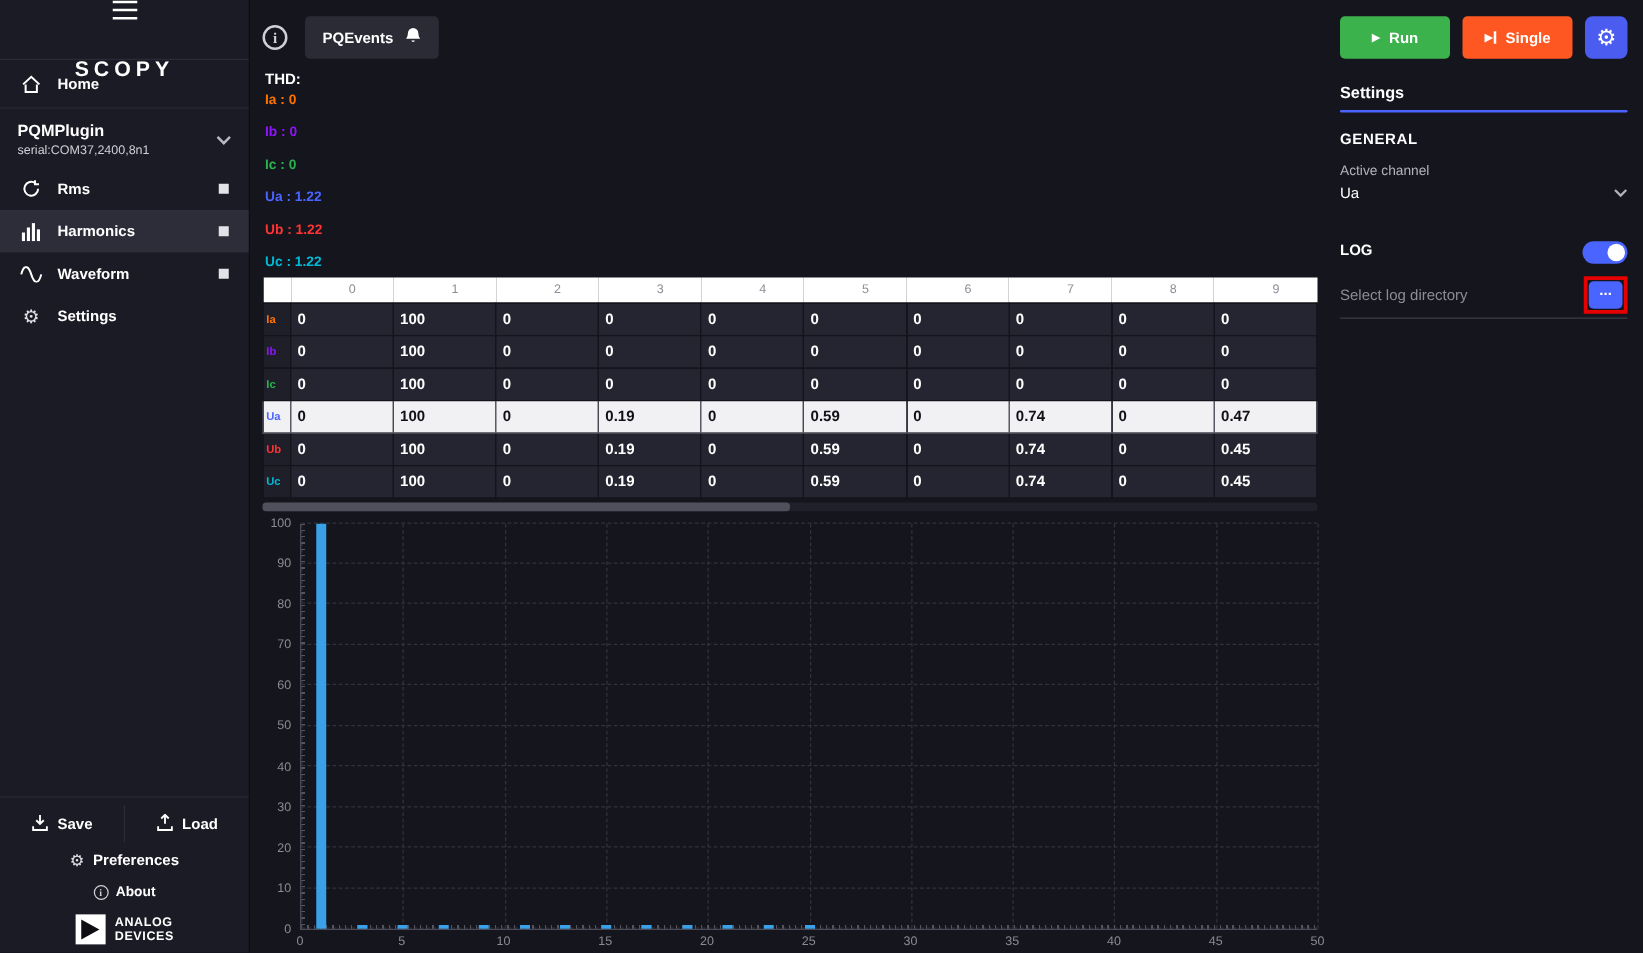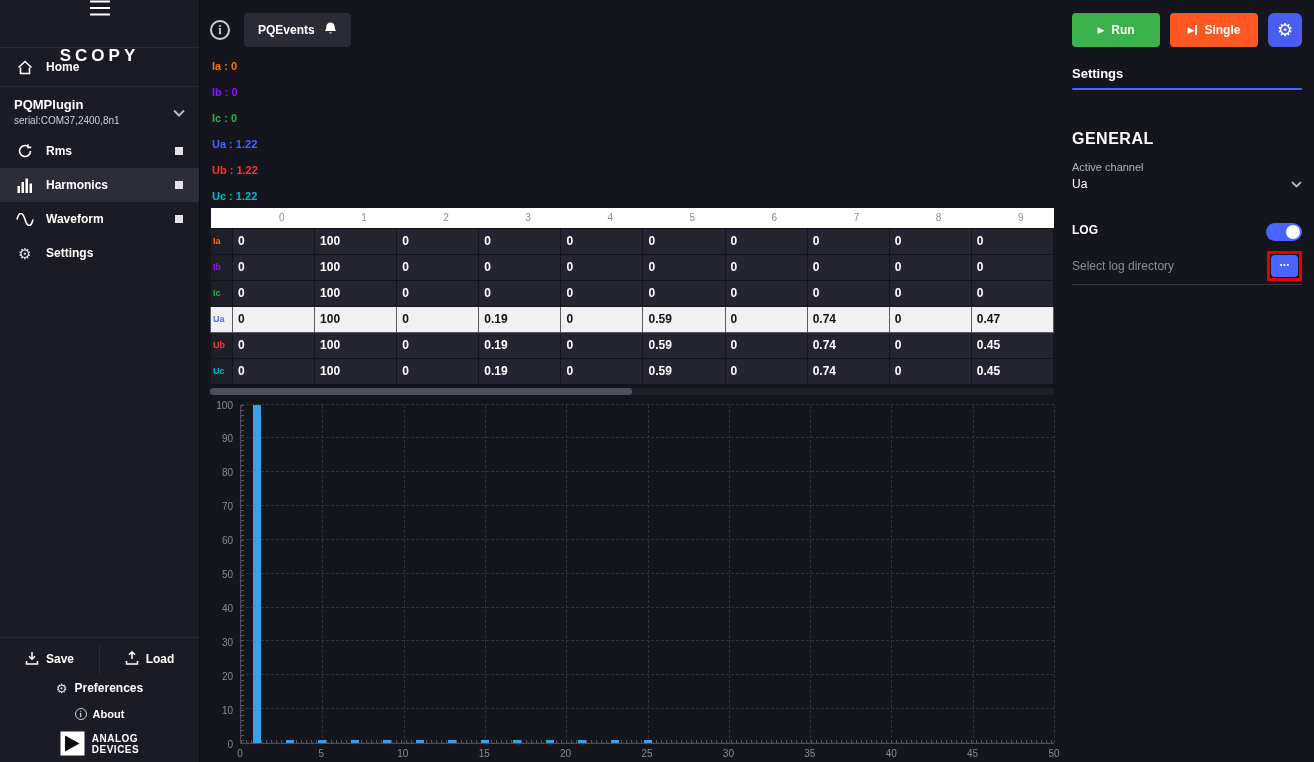--- a/index.html
+++ b/index.html
@@ -122,21 +122,21 @@
   .btn-single { background: #ff5722; flex: 1; }
   .play-glyph { font-size: 9px; line-height: 1; }
   .single-ic { display: flex; align-items: center; gap: 1px; }
   .single-bar { width: 2px; height: 10px; background: #fff; display: inline-block; }
   .btn-gear {
     width: 34px; height: 34px; border: none; border-radius: 6px; background: #4a5df0;
     color: #fff; font-size: 18px; display: flex; align-items: center; justify-content: center; cursor: pointer;
   }
   .panel-title { margin-top: 14px; font-size: 13px; font-weight: bold; }
   .panel-underline { margin-top: 7px; height: 2px; background: #4a64ff; border-radius: 1px; }
-  .section-label { margin-top: 40px; font-size: 16px; font-weight: bold; letter-spacing: 0.5px; }
+  .section-label { margin-top: 14px; font-size: 12px; font-weight: bold; letter-spacing: 0.5px; }
   .field { margin-top: 13px; }
   .field-label { font-size: 11px; color: #b3b3bd; }
   .field-value {
     margin-top: 4px; display: flex; align-items: center; justify-content: space-between;
     font-size: 12px; color: #fff; cursor: pointer;
   }
   .log-head { margin-top: 32px; display: flex; justify-content: space-between; }
   .log-label { font-size: 12px; font-weight: bold; }
   .toggle { width: 36px; height: 18px; border-radius: 9px; background: #4a64ff; position: relative; cursor: pointer; display: inline-block; }
   .toggle::after { content: ''; position: absolute; top: 2px; right: 2px; width: 14px; height: 14px; border-radius: 50%; background: #fff; }
@@ -279,20 +279,21 @@
         <span>
           <svg width="13" height="15" viewBox="0 0 14 15">
               <path d="M7 1a4.5 4.5 0 0 0-4.5 4.5c0 3-1.6 4.6-1.6 4.6h12.2s-1.6-1.6-1.6-4.6A4.5 4.5 0 0 0 7 1z" fill="#fff"></path>
               <path d="M5.4 11.8a1.7 1.7 0 0 0 3.2 0z" fill="#fff"></path>
             </svg>
         </span>
       </button>
     </div>
 
     <div class="thd-block">
+      <div class="thd-title">THD:</div>
       <div class="thd-values" id="thd-values">
           <span style="color: rgb(255, 114, 0);">Ia :  0</span>
           <span style="color: rgb(144, 19, 254);">Ib :  0</span>
           <span style="color: rgb(39, 179, 79);">Ic :  0</span>
           <span style="color: rgb(74, 100, 255);">Ua :  1.22</span>
           <span style="color: rgb(255, 51, 51);">Ub :  1.22</span>
           <span style="color: rgb(0, 185, 212);">Uc :  1.22</span>
         </div>
     </div>
 

